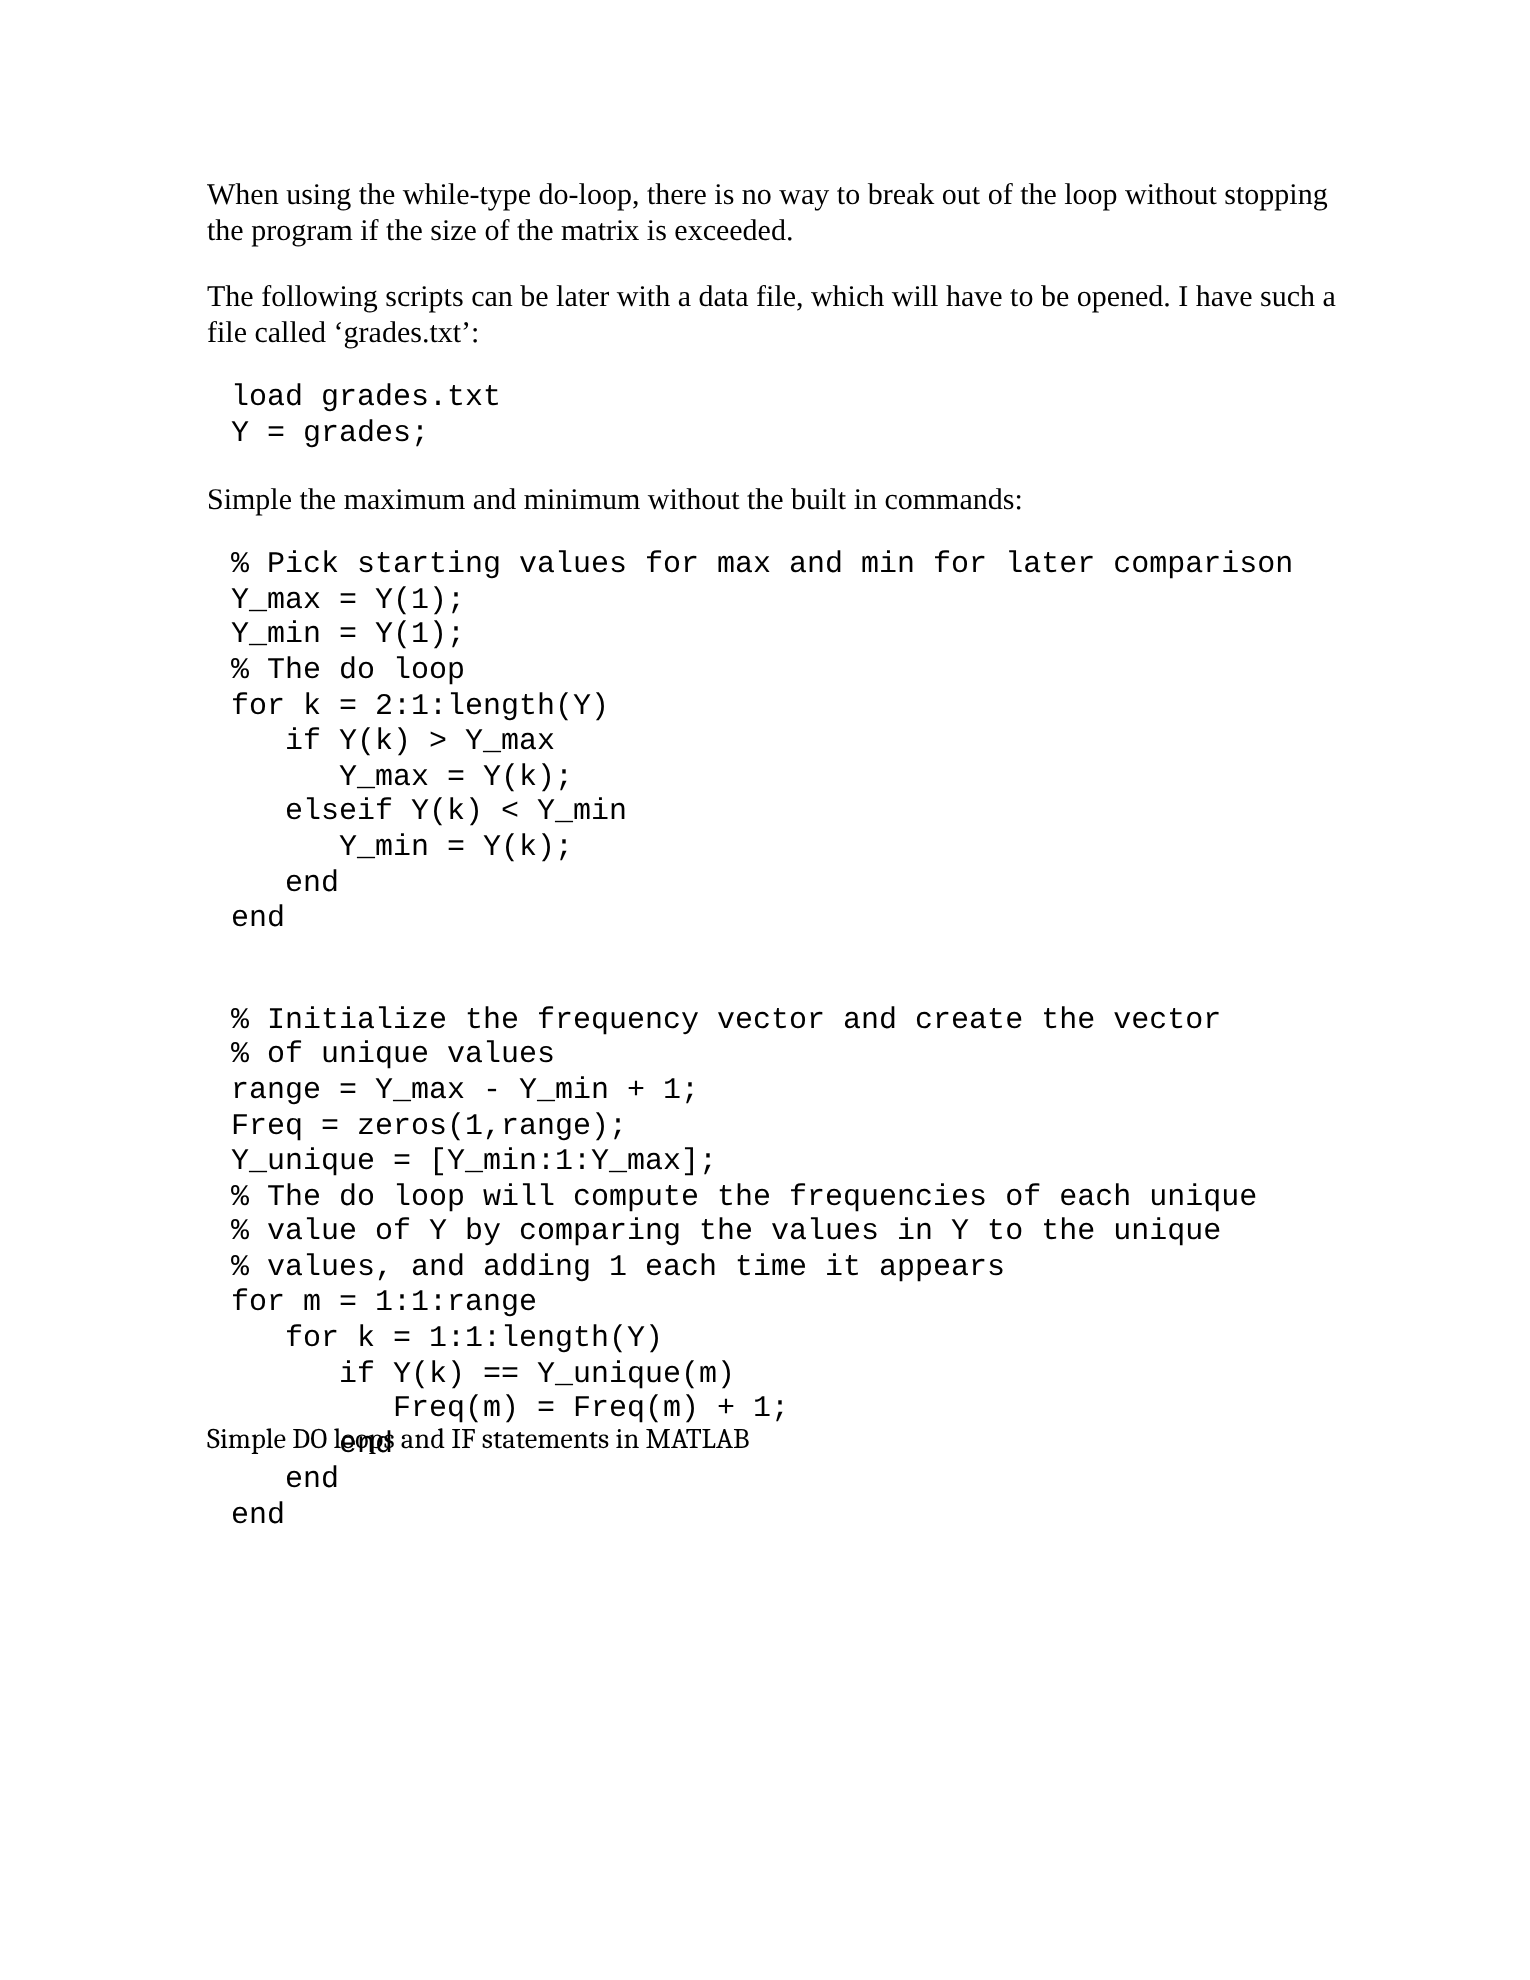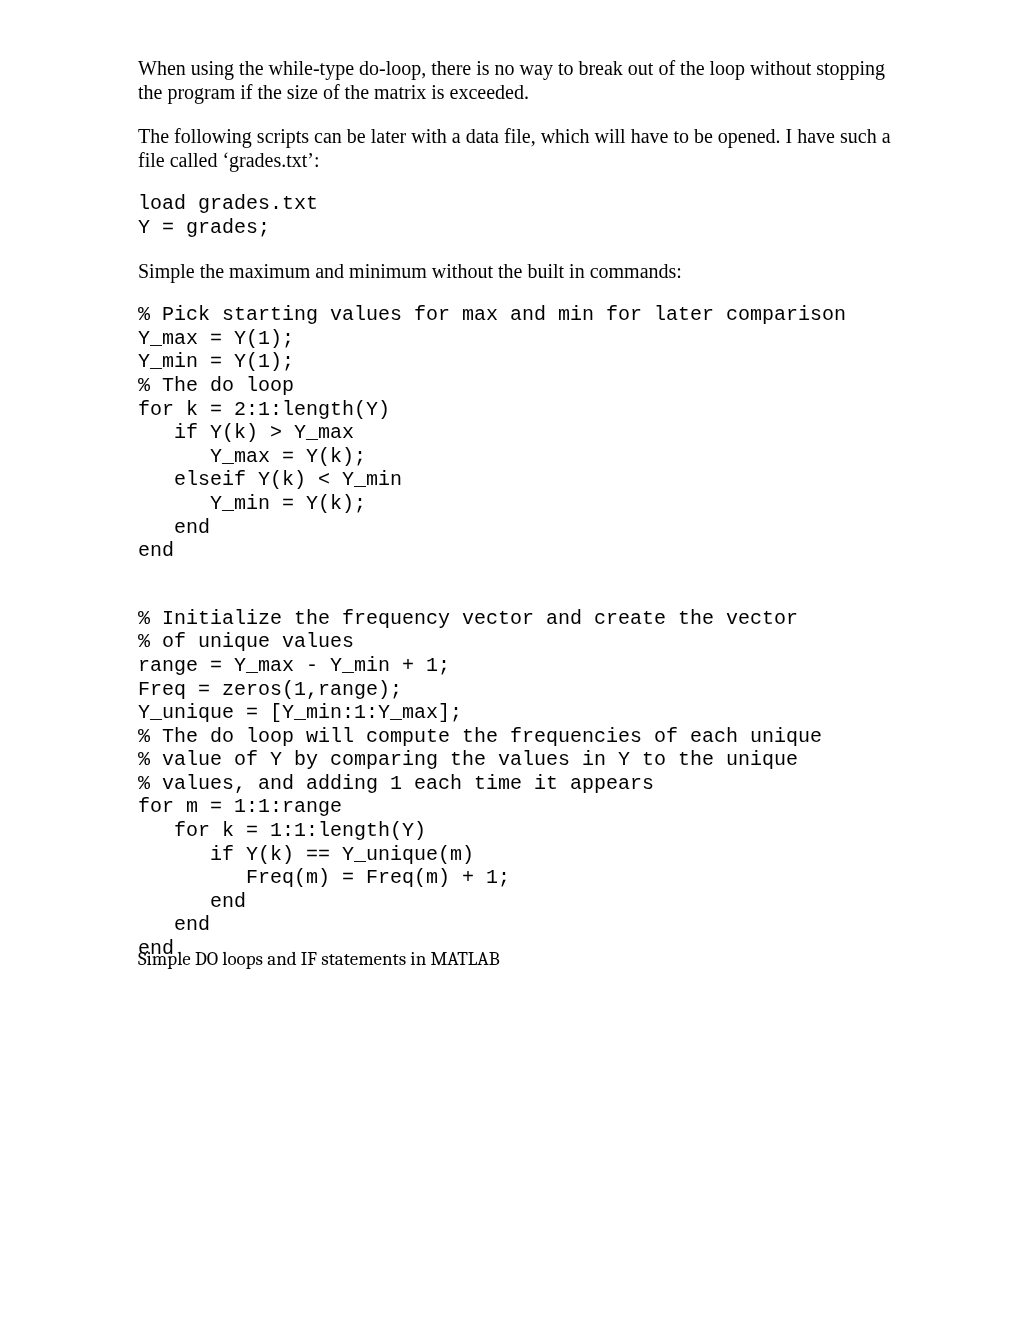--- a/index.html
+++ b/index.html
@@ -7,33 +7,33 @@
     padding: 0;
     background: #ffffff;
     font-family: "Times New Roman", Times, serif;
     color: #000000;
   }
   .page {
     width: 1020px;
     height: 1040px;
     position: relative;
     box-sizing: border-box;
-    padding: 56px 120px 0 138px;
+    padding: 118px 120px 0 138px;
   }
   .para {
     font-size: 20px;
     line-height: 1.2;
     margin: 0 0 20px 0;
   }
   .code {
     font-family: "Courier New", Courier, monospace;
     font-size: 20px;
     line-height: 1.18;
     white-space: pre;
-    margin: 0 0 20px 0;
+    margin: 0 0 20px 16px;
   }
   .spacer { height: 24px; }
   .footer {
     position: absolute;
     left: 138px;
     bottom: 70px;
     font-family: Cambria, Georgia, "Times New Roman", serif;
     font-size: 19px;
   }
 </style>

